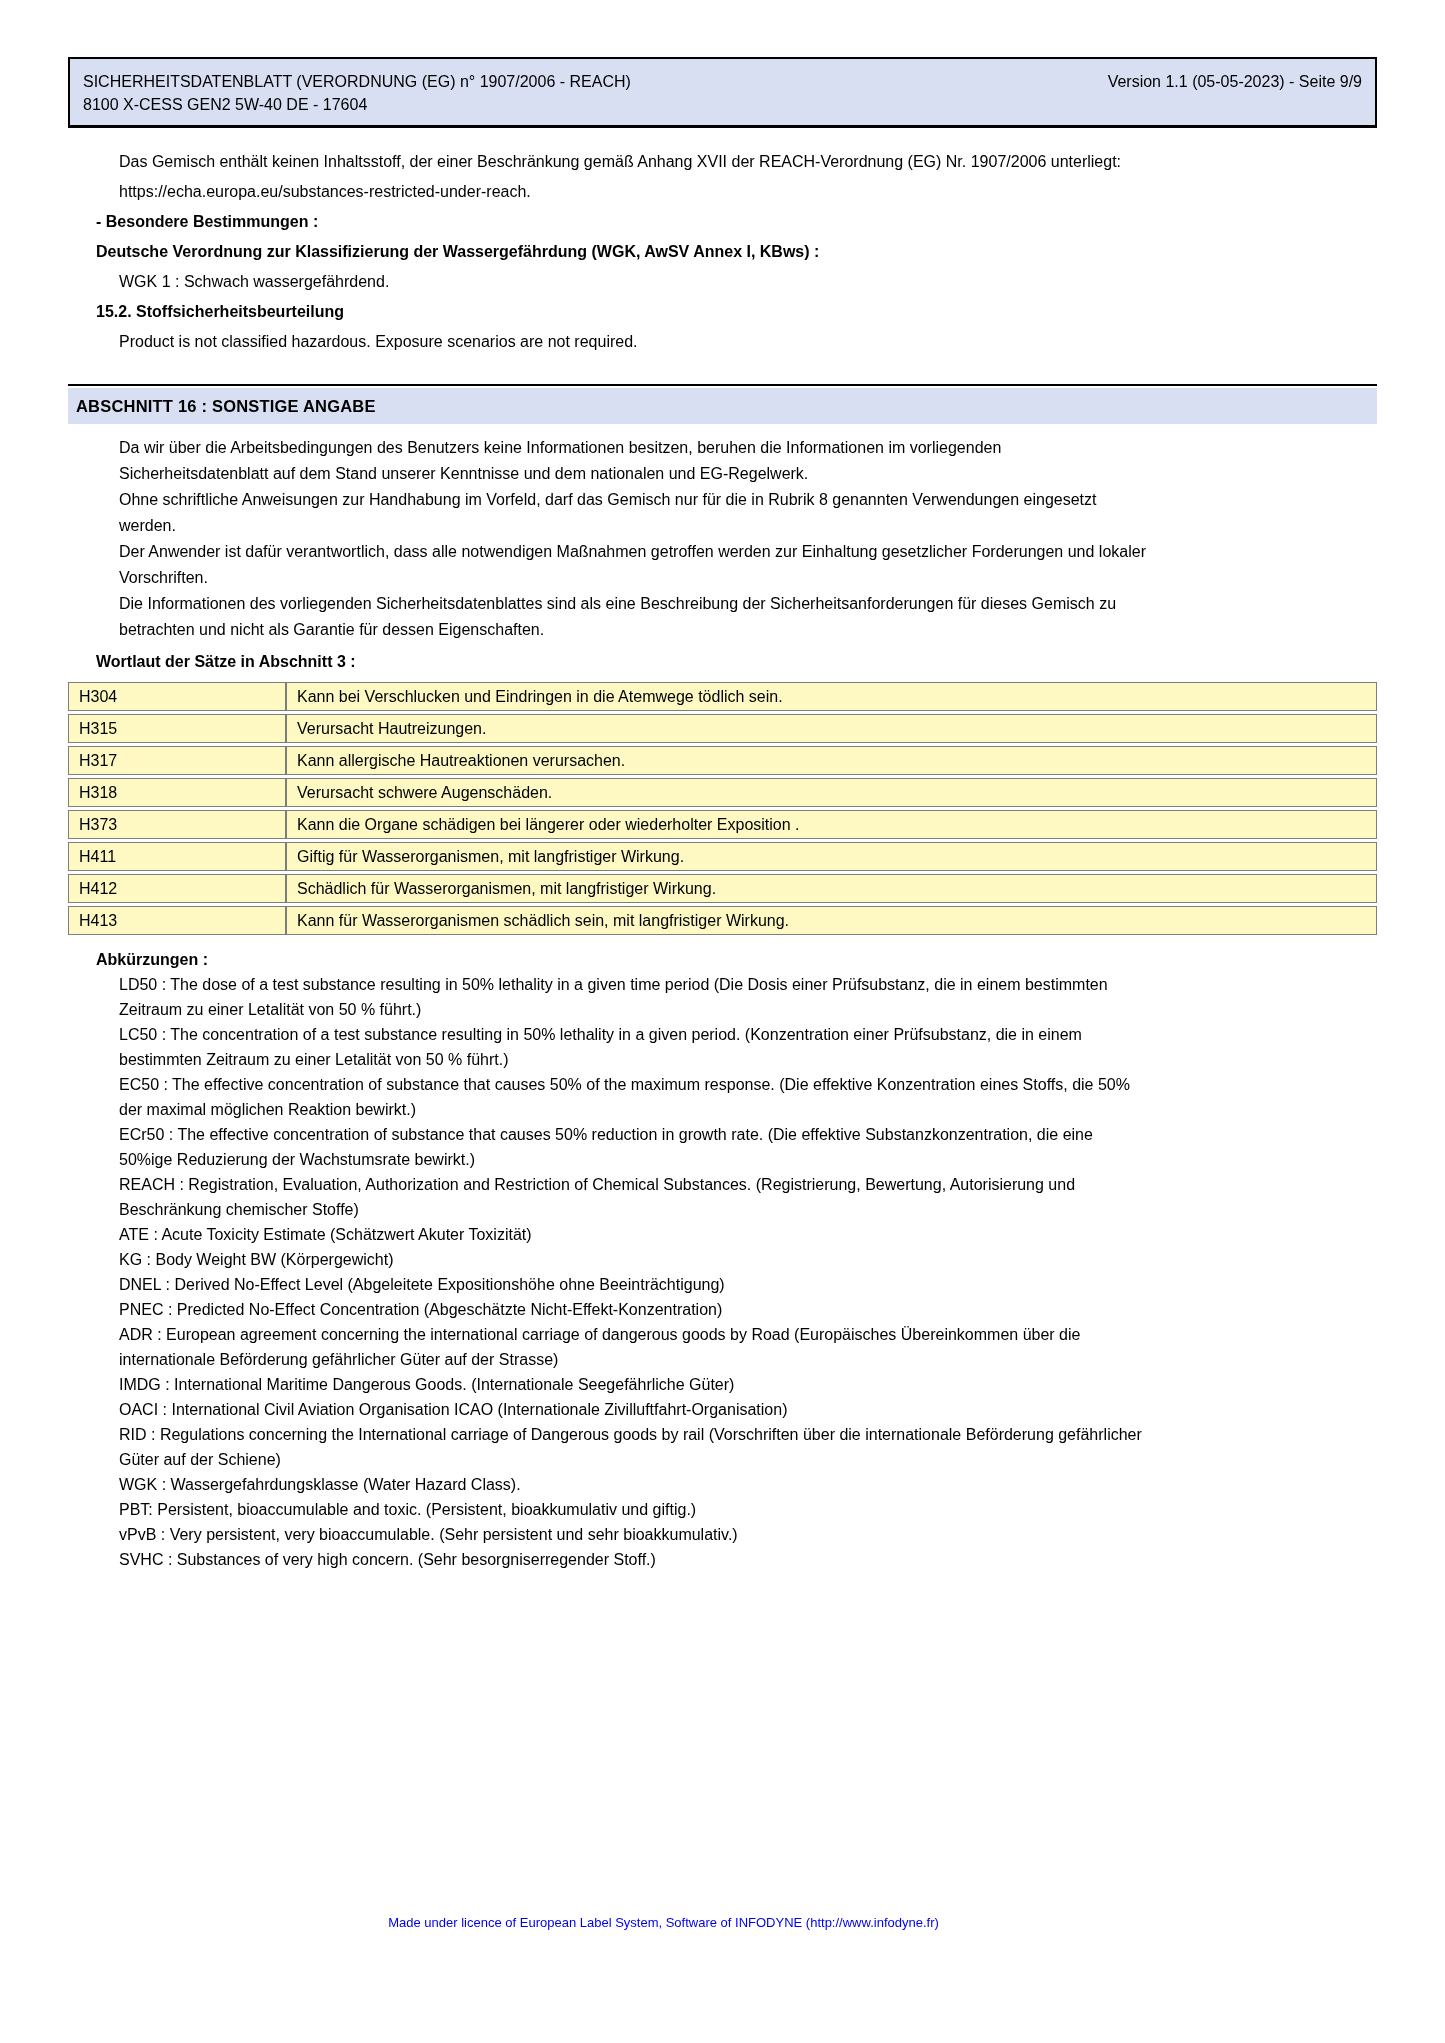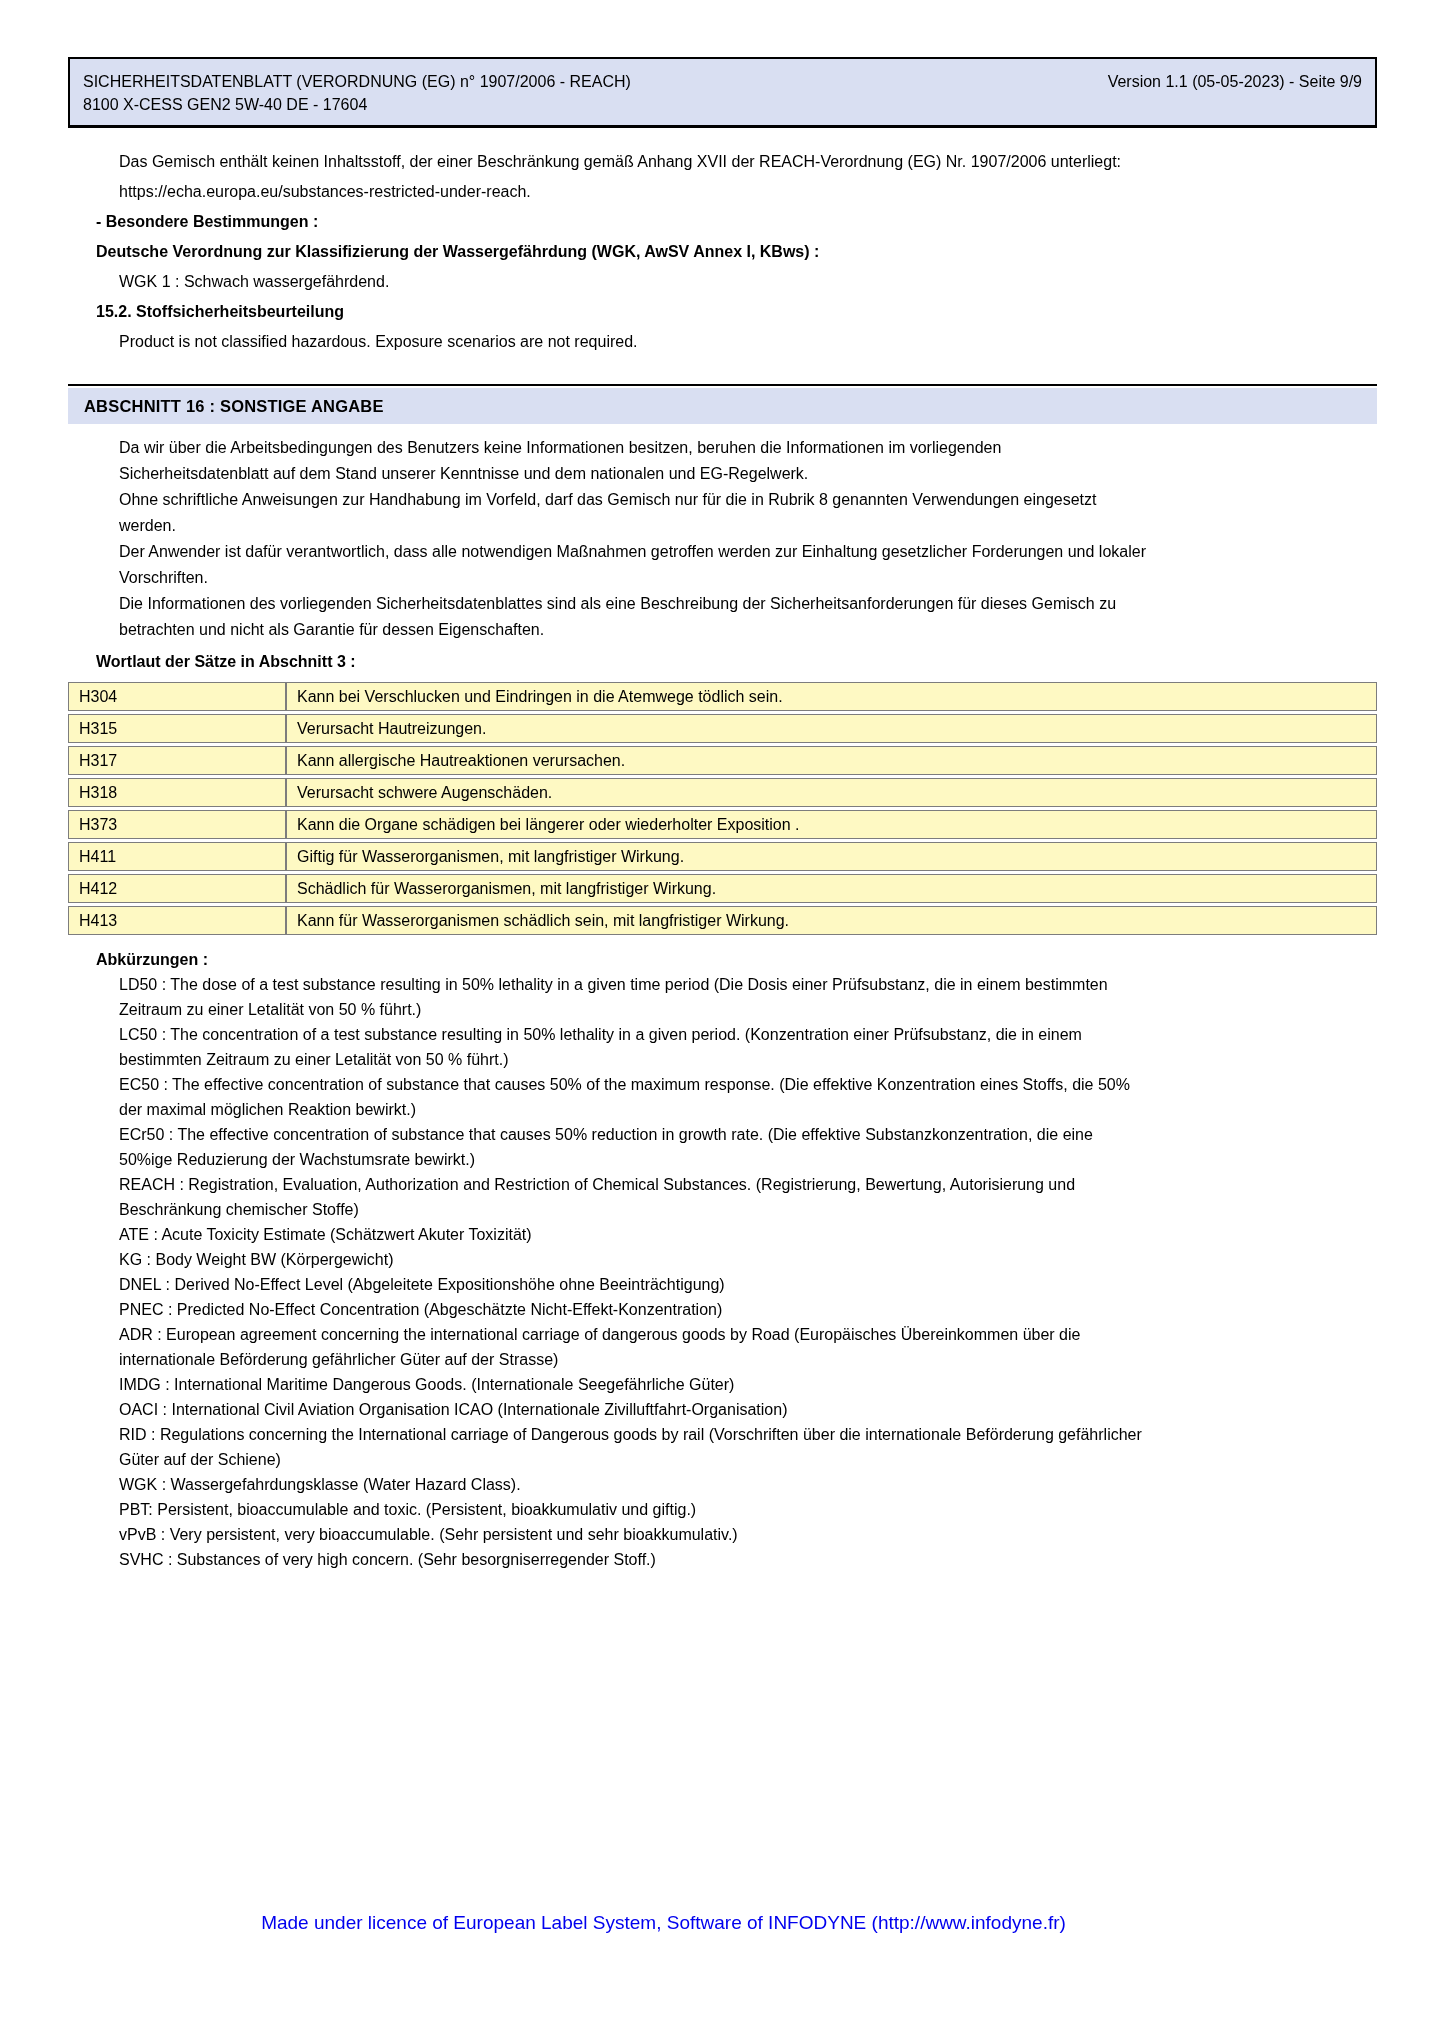--- a/index.html
+++ b/index.html
@@ -20,37 +20,37 @@
   .line { line-height:30px; white-space:nowrap; }
   .s16 .line { line-height:26px; }
   .abk-lines .line { line-height:25px; }
   .indent-h { padding-left:28px; }
   .indent-p { padding-left:51px; }
   .bold { font-weight:bold; }
   .bar-wrap { margin-top:27px; }
   .topline { border-top:2px solid #000; height:4px; }
   .section-bar {
     background:var(--band); height:36px; display:flex; align-items:center;
-    padding-left:16px; font-weight:bold; font-size:16.5px; letter-spacing:0.2px;
+    padding-left:8px; font-weight:bold; font-size:16.5px; letter-spacing:0.2px;
   }
   .s16 { margin-top:11px; }
   .wortlaut { margin-top:6px; line-height:26px; }
   table.hz {
     width:100%; border-collapse:separate; border-spacing:0 3px;
     margin-top:4px; font-size:16px;
   }
   table.hz td {
     border:1px solid var(--tableborder); height:29px; padding:0 10px;
     white-space:nowrap; background:#fef9c3;
   }
   table.hz td.code { width:218px; }
   .abk-heading { margin-top:9px; line-height:25px; }
   .footer {
     position:absolute; top:1914px; left:0; width:1327px; text-align:center;
-    color:var(--footer-blue); font-size:19px; line-height:18px;
+    color:var(--footer-blue); font-size:13px; line-height:18px;
   }
 </style>
 </head>
 <body>
 
 <div class="content">
 
   <div class="header-box">
     <div class="header-row1">
       <span>SICHERHEITSDATENBLATT (VERORDNUNG (EG) n° 1907/2006 - REACH)</span>

